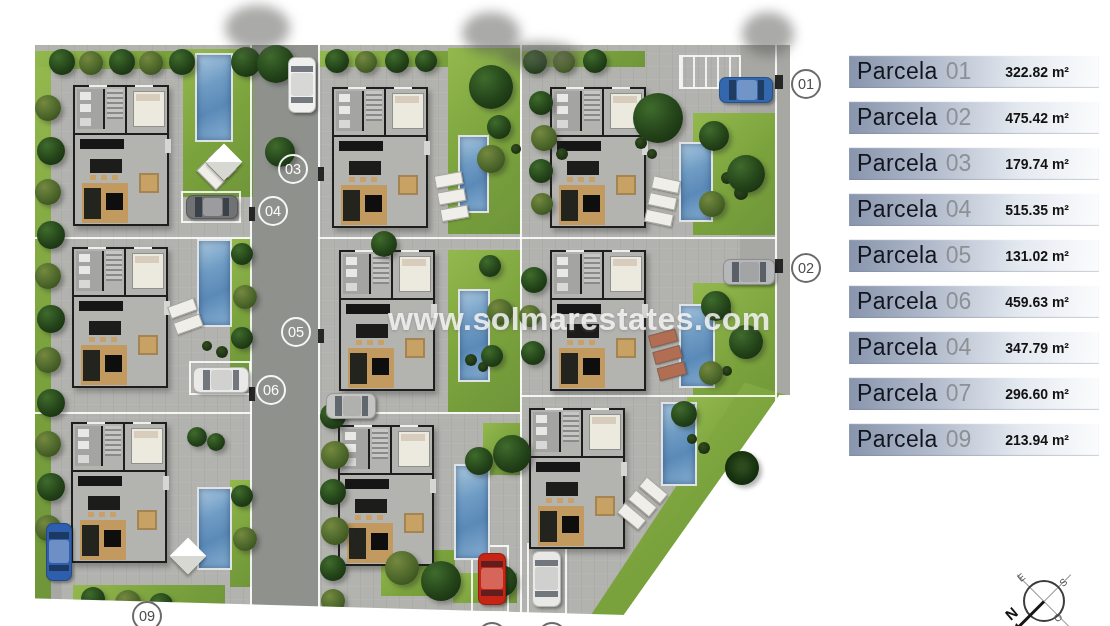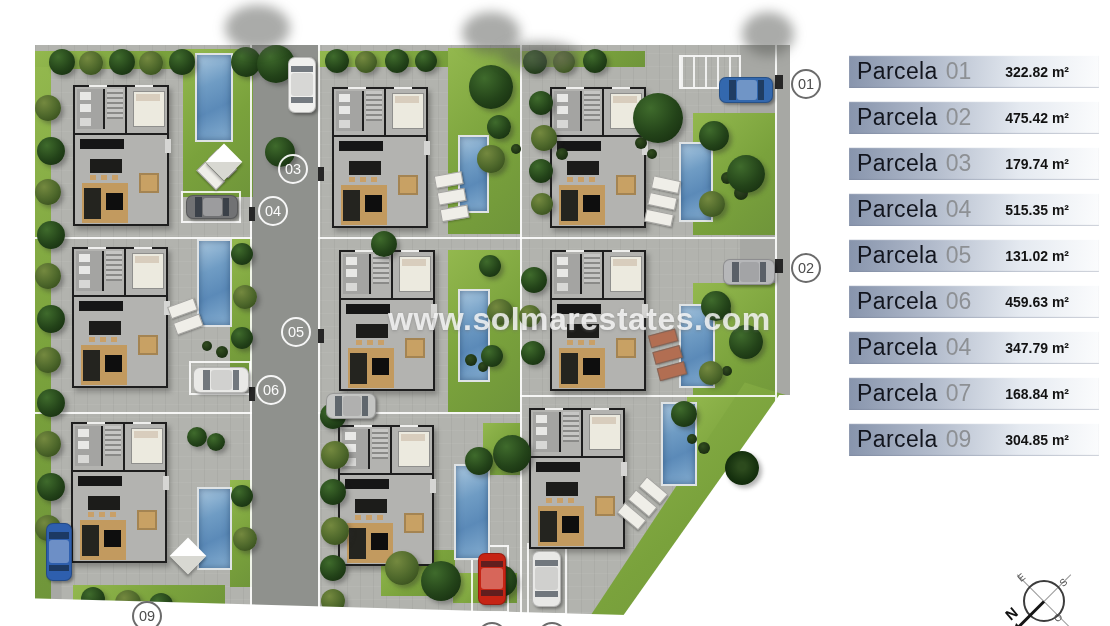--- a/index.html
+++ b/index.html
@@ -496,26 +496,26 @@
       <span class="parcela-area">459.63 m²</span>
     </div>
     <div class="legend-row">
       <span class="parcela-name">Parcela</span>
       <span class="parcela-num">04</span>
       <span class="parcela-area">347.79 m²</span>
     </div>
     <div class="legend-row">
       <span class="parcela-name">Parcela</span>
       <span class="parcela-num">07</span>
-      <span class="parcela-area">168.84 m²</span>
+      <span class="parcela-area">296.60 m²</span>
     </div>
     <div class="legend-row">
       <span class="parcela-name">Parcela</span>
       <span class="parcela-num">09</span>
-      <span class="parcela-area">304.85 m²</span>
+      <span class="parcela-area">213.94 m²</span>
     </div>
   </div>
 
   <div class="compass">
     <div class="compass-line cl-eo"></div>
     <div class="compass-line cl-sn"></div>
     <div class="compass-circle"></div>
     <div class="compass-needle"></div>
     <span class="cp-label cp-e">E</span>
     <span class="cp-label cp-s">S</span>

